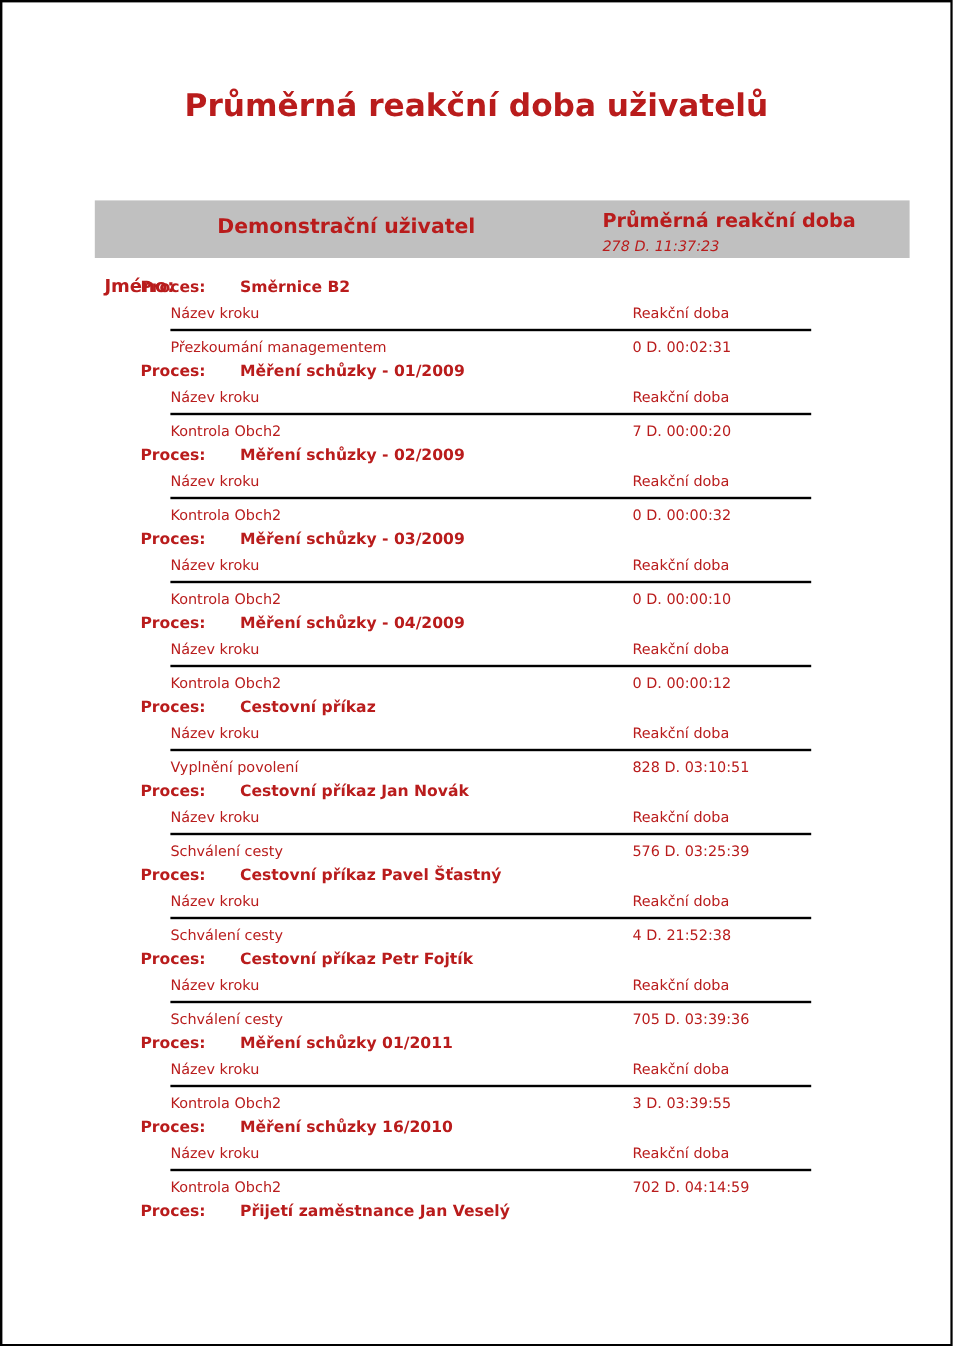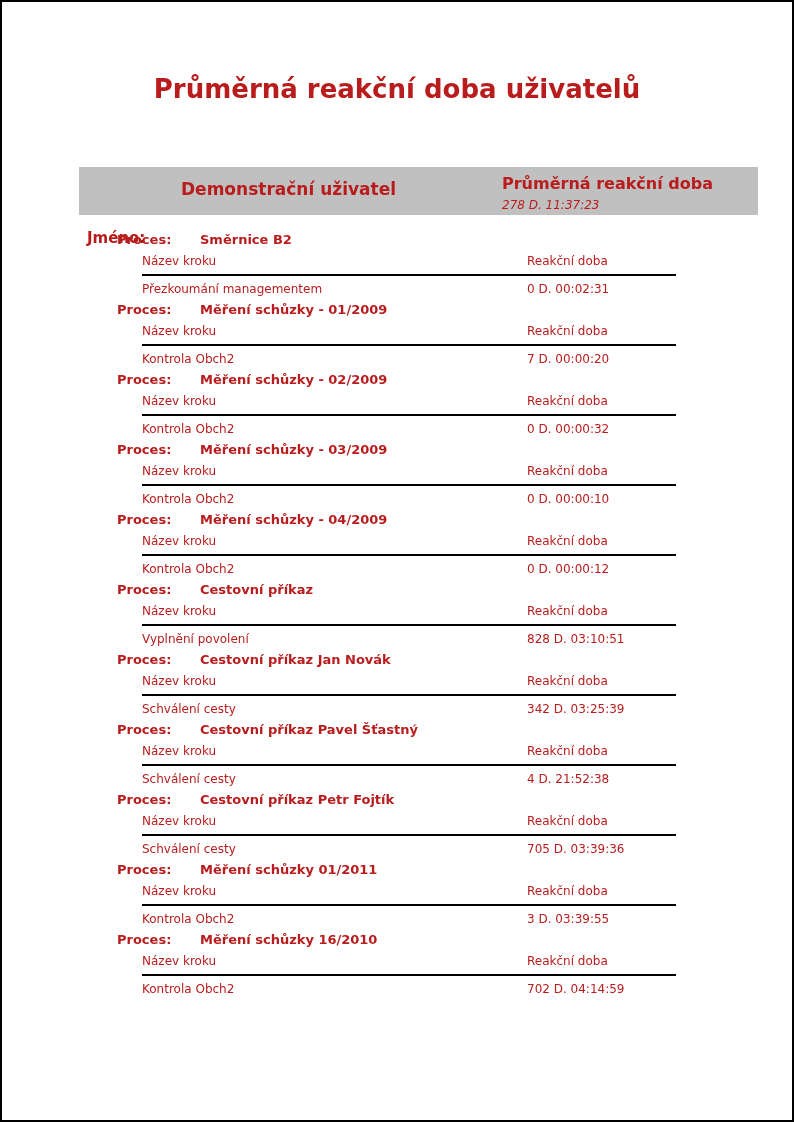--- a/index.html
+++ b/index.html
@@ -229,21 +229,21 @@
     <div class="proc-row">
       <span class="proc-label">Proces:</span><span class="proc-name">Cestovní příkaz Jan Novák</span>
     </div>
     <div class="steps">
       <div class="thead">
         <span class="col-step-h">Název kroku</span>
         <span class="col-time-h">Reakční doba</span>
       </div>
       <div class="trow">
         <span class="cell-step">Schválení cesty</span>
-        <span class="cell-time">342 D. 03:25:39</span>
+        <span class="cell-time">576 D. 03:25:39</span>
       </div>
     </div>
   </div>
 
   <div class="section">
     <div class="proc-row">
       <span class="proc-label">Proces:</span><span class="proc-name">Cestovní příkaz Pavel Šťastný</span>
     </div>
     <div class="steps">
       <div class="thead">
@@ -298,15 +298,21 @@
         <span class="col-step-h">Název kroku</span>
         <span class="col-time-h">Reakční doba</span>
       </div>
       <div class="trow">
         <span class="cell-step">Kontrola Obch2</span>
         <span class="cell-time">702 D. 04:14:59</span>
       </div>
     </div>
   </div>
 
+  <div class="section">
+    <div class="proc-row">
+      <span class="proc-label">Proces:</span><span class="proc-name">Přijetí zaměstnance Jan Veselý</span>
+    </div>
+
+  </div>
 </div>
 
 </div>
 
 </body></html>

